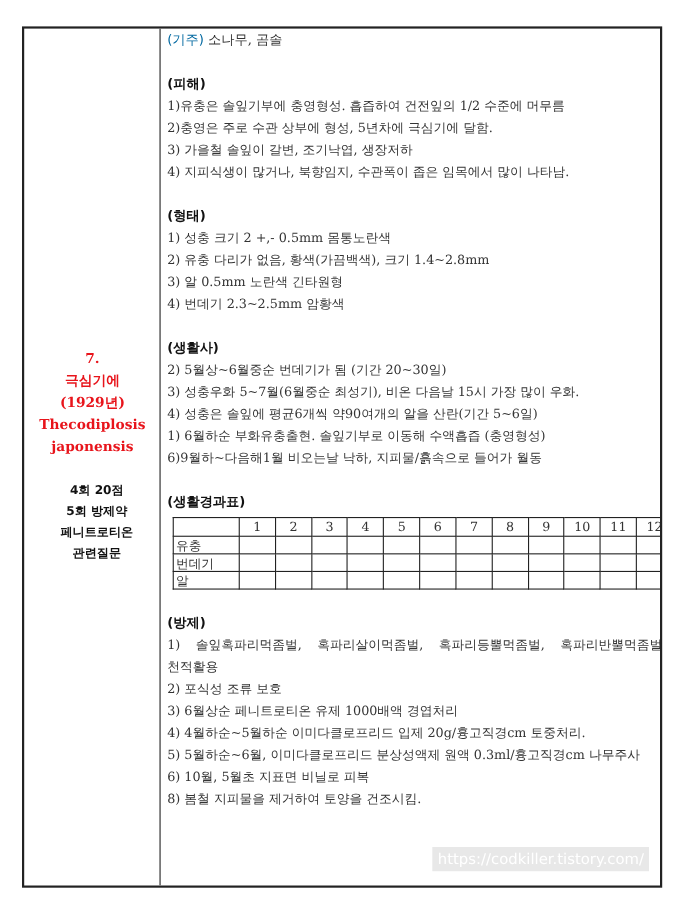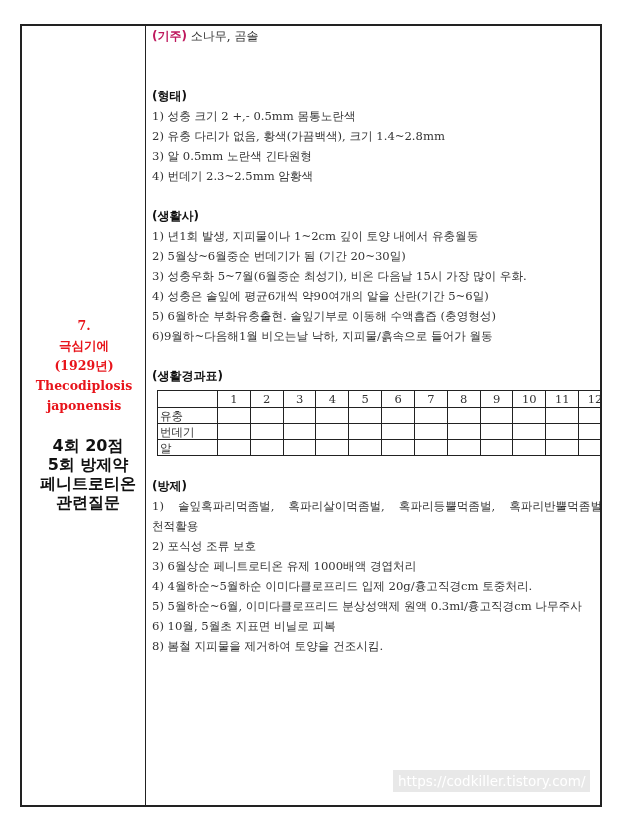--- a/index.html
+++ b/index.html
@@ -47,21 +47,21 @@
       color: #e8141b;
     }
     .left-note {
       position: absolute;
       left: 0;
       top: 410px;
       width: 132px;
       text-align: center;
       font-family: "DejaVu Sans", "Liberation Sans", sans-serif;
       font-weight: bold;
-      font-size: 16px;
+      font-size: 11px;
       line-height: 19px;
       color: #111111;
     }
     .left-note div, .left-title div { white-space: nowrap; }
     .content {
       position: absolute;
       left: 130px;
       top: 0;
       width: 450px;
       font-size: 12px;
@@ -82,22 +82,22 @@
     .line.wrap {
       white-space: normal;
       word-break: keep-all;
       text-align: justify;
       text-align-last: left;
     }
     .gap { height: 20px; }
     .host-line { white-space: nowrap; font-size: 12px; }
     .host-line .host-label {
       font-family: "DejaVu Sans", "Liberation Sans", sans-serif;
-      font-weight: bold;
-      color: #be185d;
+      font-weight: normal;
+      color: #0369a1;
     }
     table.life {
       border-collapse: collapse;
       margin-top: 4px;
       margin-left: 5px;
       table-layout: fixed;
       width: 455px;
       font-size: 11.5px;
     }
     table.life td {
@@ -151,38 +151,44 @@
   </div>
 
   <div class="content">
 
     <div class="host-line">
       <span class="host-label">(기주)</span>
       <span>소나무, 곰솔</span>
     </div>
     <div class="gap"></div>
 
+    <div>
+      <div class="sec-head">(피해)</div>
+      <div class="line">1)유충은 솔잎기부에 충영형성. 흡즙하여 건전잎의 1/2 수준에 머무름</div>
+      <div class="line">2)충영은 주로 수관 상부에 형성, 5년차에 극심기에 달함.</div>
+      <div class="line">3) 가을철 솔잎이 갈변, 조기낙엽, 생장저하</div>
+      <div class="line">4) 지피식생이 많거나, 북향임지, 수관폭이 좁은 임목에서 많이 나타남.</div>
+    </div>
     <div class="gap"></div>
 
     <div>
       <div class="sec-head">(형태)</div>
       <div class="line">1) 성충 크기 2 +,- 0.5mm 몸통노란색</div>
       <div class="line">2) 유충 다리가 없음, 황색(가끔백색), 크기 1.4~2.8mm</div>
       <div class="line">3) 알 0.5mm 노란색 긴타원형</div>
       <div class="line">4) 번데기 2.3~2.5mm 암황색</div>
     </div>
     <div class="gap"></div>
 
     <div>
       <div class="sec-head">(생활사)</div>
-      <div class="line">1) 년1회 발생, 지피물이나 1~2cm 깊이 토양 내에서 유충월동</div>
       <div class="line">2) 5월상~6월중순 번데기가 됨 (기간 20~30일)</div>
       <div class="line">3) 성충우화 5~7월(6월중순 최성기), 비온 다음날 15시 가장 많이 우화.</div>
       <div class="line">4) 성충은 솔잎에 평균6개씩 약90여개의 알을 산란(기간 5~6일)</div>
-      <div class="line">5) 6월하순 부화유충출현. 솔잎기부로 이동해 수액흡즙 (충영형성)</div>
+      <div class="line">1) 6월하순 부화유충출현. 솔잎기부로 이동해 수액흡즙 (충영형성)</div>
       <div class="line">6)9월하~다음해1월 비오는날 낙하, 지피물/흙속으로 들어가 월동</div>
     </div>
     <div class="gap"></div>
 
     <div>
       <div class="sec-head">(생활경과표)</div>
       <table class="life">
         <colgroup>
           <col style="width:60px">
           <col>

